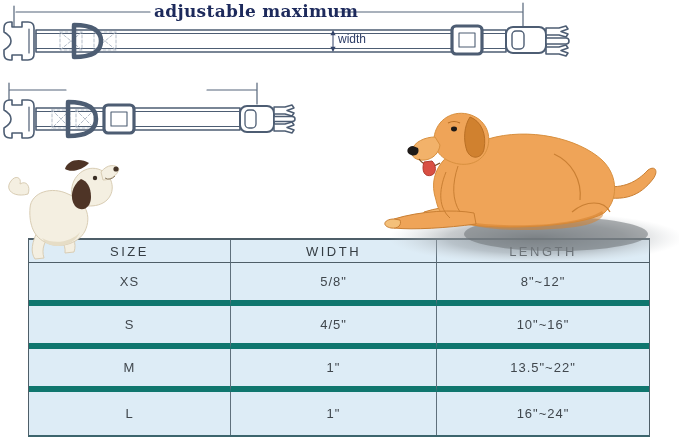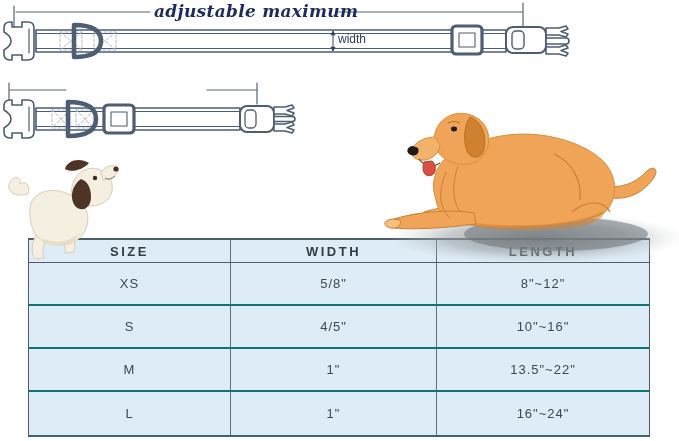--- a/index.html
+++ b/index.html
@@ -1,36 +1,36 @@
 <!DOCTYPE html>
 <html><head>
 <meta charset="utf-8">
 <style>
   html,body{margin:0;padding:0;background:#fff;}
   .stage{position:relative;width:679px;height:441px;background:#ffffff;overflow:hidden;
          font-family:"Liberation Sans",sans-serif;}
   svg{display:block;}
   .diagram-title{position:absolute;font-family:"DejaVu Serif",serif;font-weight:700;
-                 font-size:17px;color:#1d2a5c;letter-spacing:.3px;white-space:nowrap;z-index:4;font-style:italic;}
+                 font-size:17px;color:#1d2a5c;letter-spacing:.3px;white-space:nowrap;z-index:4;}
   #title-max{left:154px;top:1px;}
   #title-min{left:69px;top:79px;}
   .width-label{position:absolute;left:338px;top:32px;font-size:12px;color:#2c3c66;z-index:4;}
   #collars{position:absolute;left:0;top:0;z-index:1;}
   #puppy{position:absolute;left:2px;top:150px;z-index:3;pointer-events:none;}
   #bigdog{position:absolute;left:366px;top:100px;z-index:3;pointer-events:none;}
   .size-table{position:absolute;left:28px;top:238px;width:622px;height:199px;z-index:2;
               box-sizing:border-box;background:#ddecf6;
               border:1.5px solid #4e5e68;border-top-width:2px;border-bottom:2px solid #3c656d;
               display:grid;grid-template-columns:202px 206px 1fr;grid-template-rows:23px 1fr 1fr 1fr 1fr;}
   .size-table .cell{display:flex;align-items:center;justify-content:center;
-              border-right:1px solid #5f707c;border-bottom:2px solid #0f766e;
+              border-right:1px solid #5f707c;border-bottom:6px solid #0f766e;
               font-size:13px;color:#40474d;letter-spacing:1px;}
   .size-table .cell:nth-child(3n){border-right:none;}
   .size-table .cell.lastrow{border-bottom:none;}
-  .size-table .head{letter-spacing:2.5px;color:#353d43;border-bottom:1px solid #4e5e68;font-weight:bold;}
+  .size-table .head{letter-spacing:2.5px;color:#353d43;border-bottom:1px solid #4e5e68;}
 </style>
 </head>
 <body>
 
 <div class="stage">
 
   <svg id="collars" width="679" height="170" viewBox="0 0 679 170">
     <g stroke="#4d5d73" fill="none" stroke-width="1.6" stroke-linejoin="round" stroke-linecap="round">
 
       <g stroke="#55657a" stroke-width="1.2">

